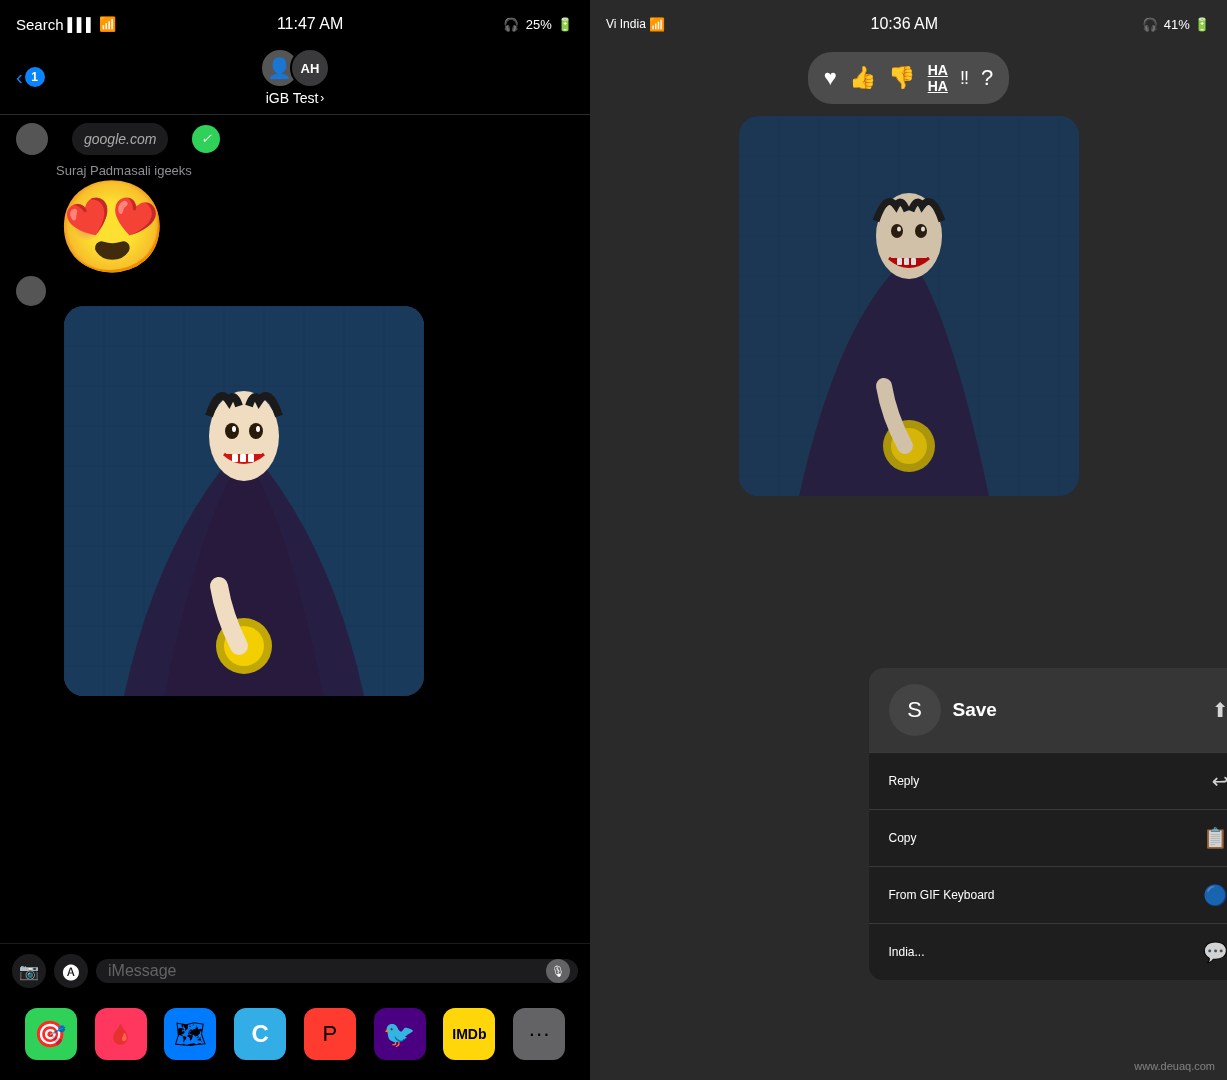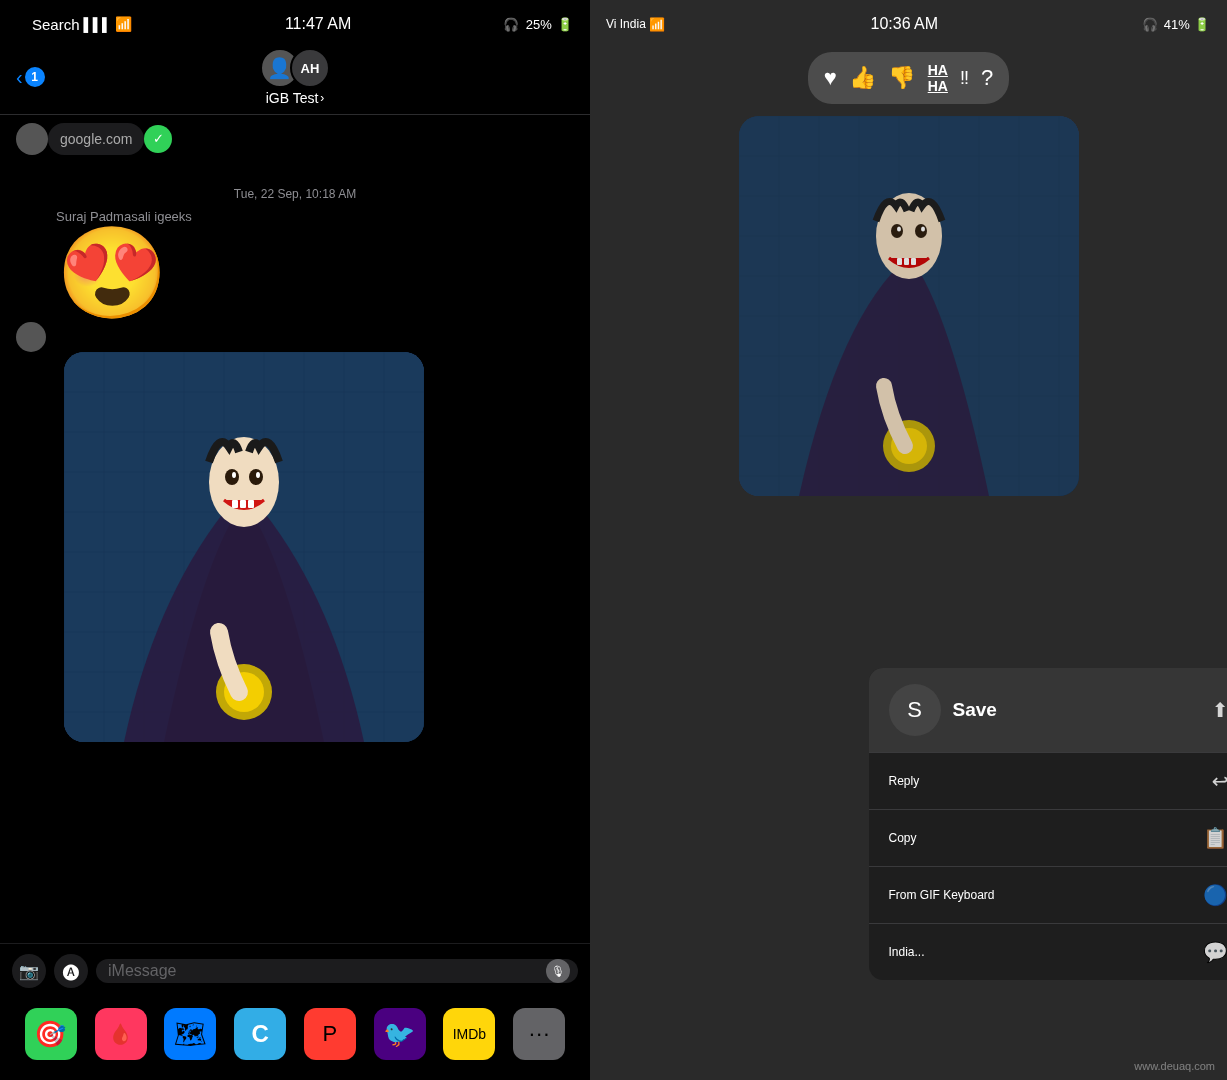--- a/index.html
+++ b/index.html
@@ -23,21 +23,20 @@
       overflow: hidden;
     }
 
     
     .status-bar-left {
       display: flex;
       justify-content: space-between;
       align-items: center;
       padding: 10px 16px 6px;
       height: 44px;
-      margin-left: 16px;
     }
     .status-left-side { display: flex; align-items: center; gap: 4px; }
     .status-carrier { color: #fff; font-size: 15px; font-weight: 500; }
     .status-signal { color: #fff; font-size: 13px; }
     .status-time-left { color: #fff; font-size: 16px; font-weight: 500; }
     .status-right-side { display: flex; align-items: center; gap: 6px; }
     .battery-icon { color: #fff; font-size: 13px; }
 
     
     .nav-bar-left {
@@ -112,22 +111,23 @@
       flex: 1;
       overflow: hidden;
       padding: 0 16px;
       display: flex;
       flex-direction: column;
     }
 
     .message-link-preview {
       display: flex;
       align-items: center;
-      gap: 0;
-      margin-bottom: 16px;
+      gap: 24px;
+      margin-bottom: 8px;
+      font-style: italic;
     }
     .avatar-small {
       width: 32px;
       height: 32px;
       border-radius: 50%;
       background: #555;
       flex-shrink: 0;
       overflow: hidden;
     }
     .link-bubble {
@@ -440,21 +440,20 @@
   <div class="divider-left"></div>
 
   <div class="messages-area">
 
     <div class="message-link-preview" style="margin-top:8px;">
       <div class="avatar-small"></div>
       <div class="link-bubble">google.com</div>
       <div style="width:28px;height:28px;background:#30d158;border-radius:50%;display:flex;align-items:center;justify-content:center;color:#fff;font-size:13px;">✓</div>
     </div>
 
-    <div class="timestamp">Tue, 22 Sep, 10:18 AM</div>
 
     <div class="sender-name">Suraj Padmasali igeeks</div>
 
     <div class="sticker-emoji">😍</div>
 
     <div style="display:flex;margin-top:4px;">
       <div class="avatar-small-2"></div>
     </div>
 
 
@@ -512,21 +511,21 @@
     </div>
   </div>
 
   <div class="dock">
     <div class="dock-icon green-icon">🎯</div>
     <div class="dock-icon pink-icon" style="font-size:20px;">🩸</div>
     <div class="dock-icon blue-icon">🗺</div>
     <div class="dock-icon teal-icon" style="font-size:24px;font-weight:900;color:#fff;">C</div>
     <div class="dock-icon red-icon" style="font-size:22px;">P</div>
     <div class="dock-icon" style="background:#4a0080;">🐦</div>
-    <div class="dock-icon yellow-icon" style="font-size:14px;font-weight:400;">IMDb</div>
+    <div class="dock-icon yellow-icon" style="font-size:14px;font-weight:700;">IMDb</div>
     <div class="dock-icon gray-icon" style="font-size:22px;">···</div>
   </div>
 </div>
 
 <div class="right-panel">
 
   <div class="status-bar-right">
     <div style="display:flex;align-items:center;gap:4px;">
       <span class="status-carrier-right">Vi India</span>
       <span style="color:#fff;font-size:13px;">📶</span>

